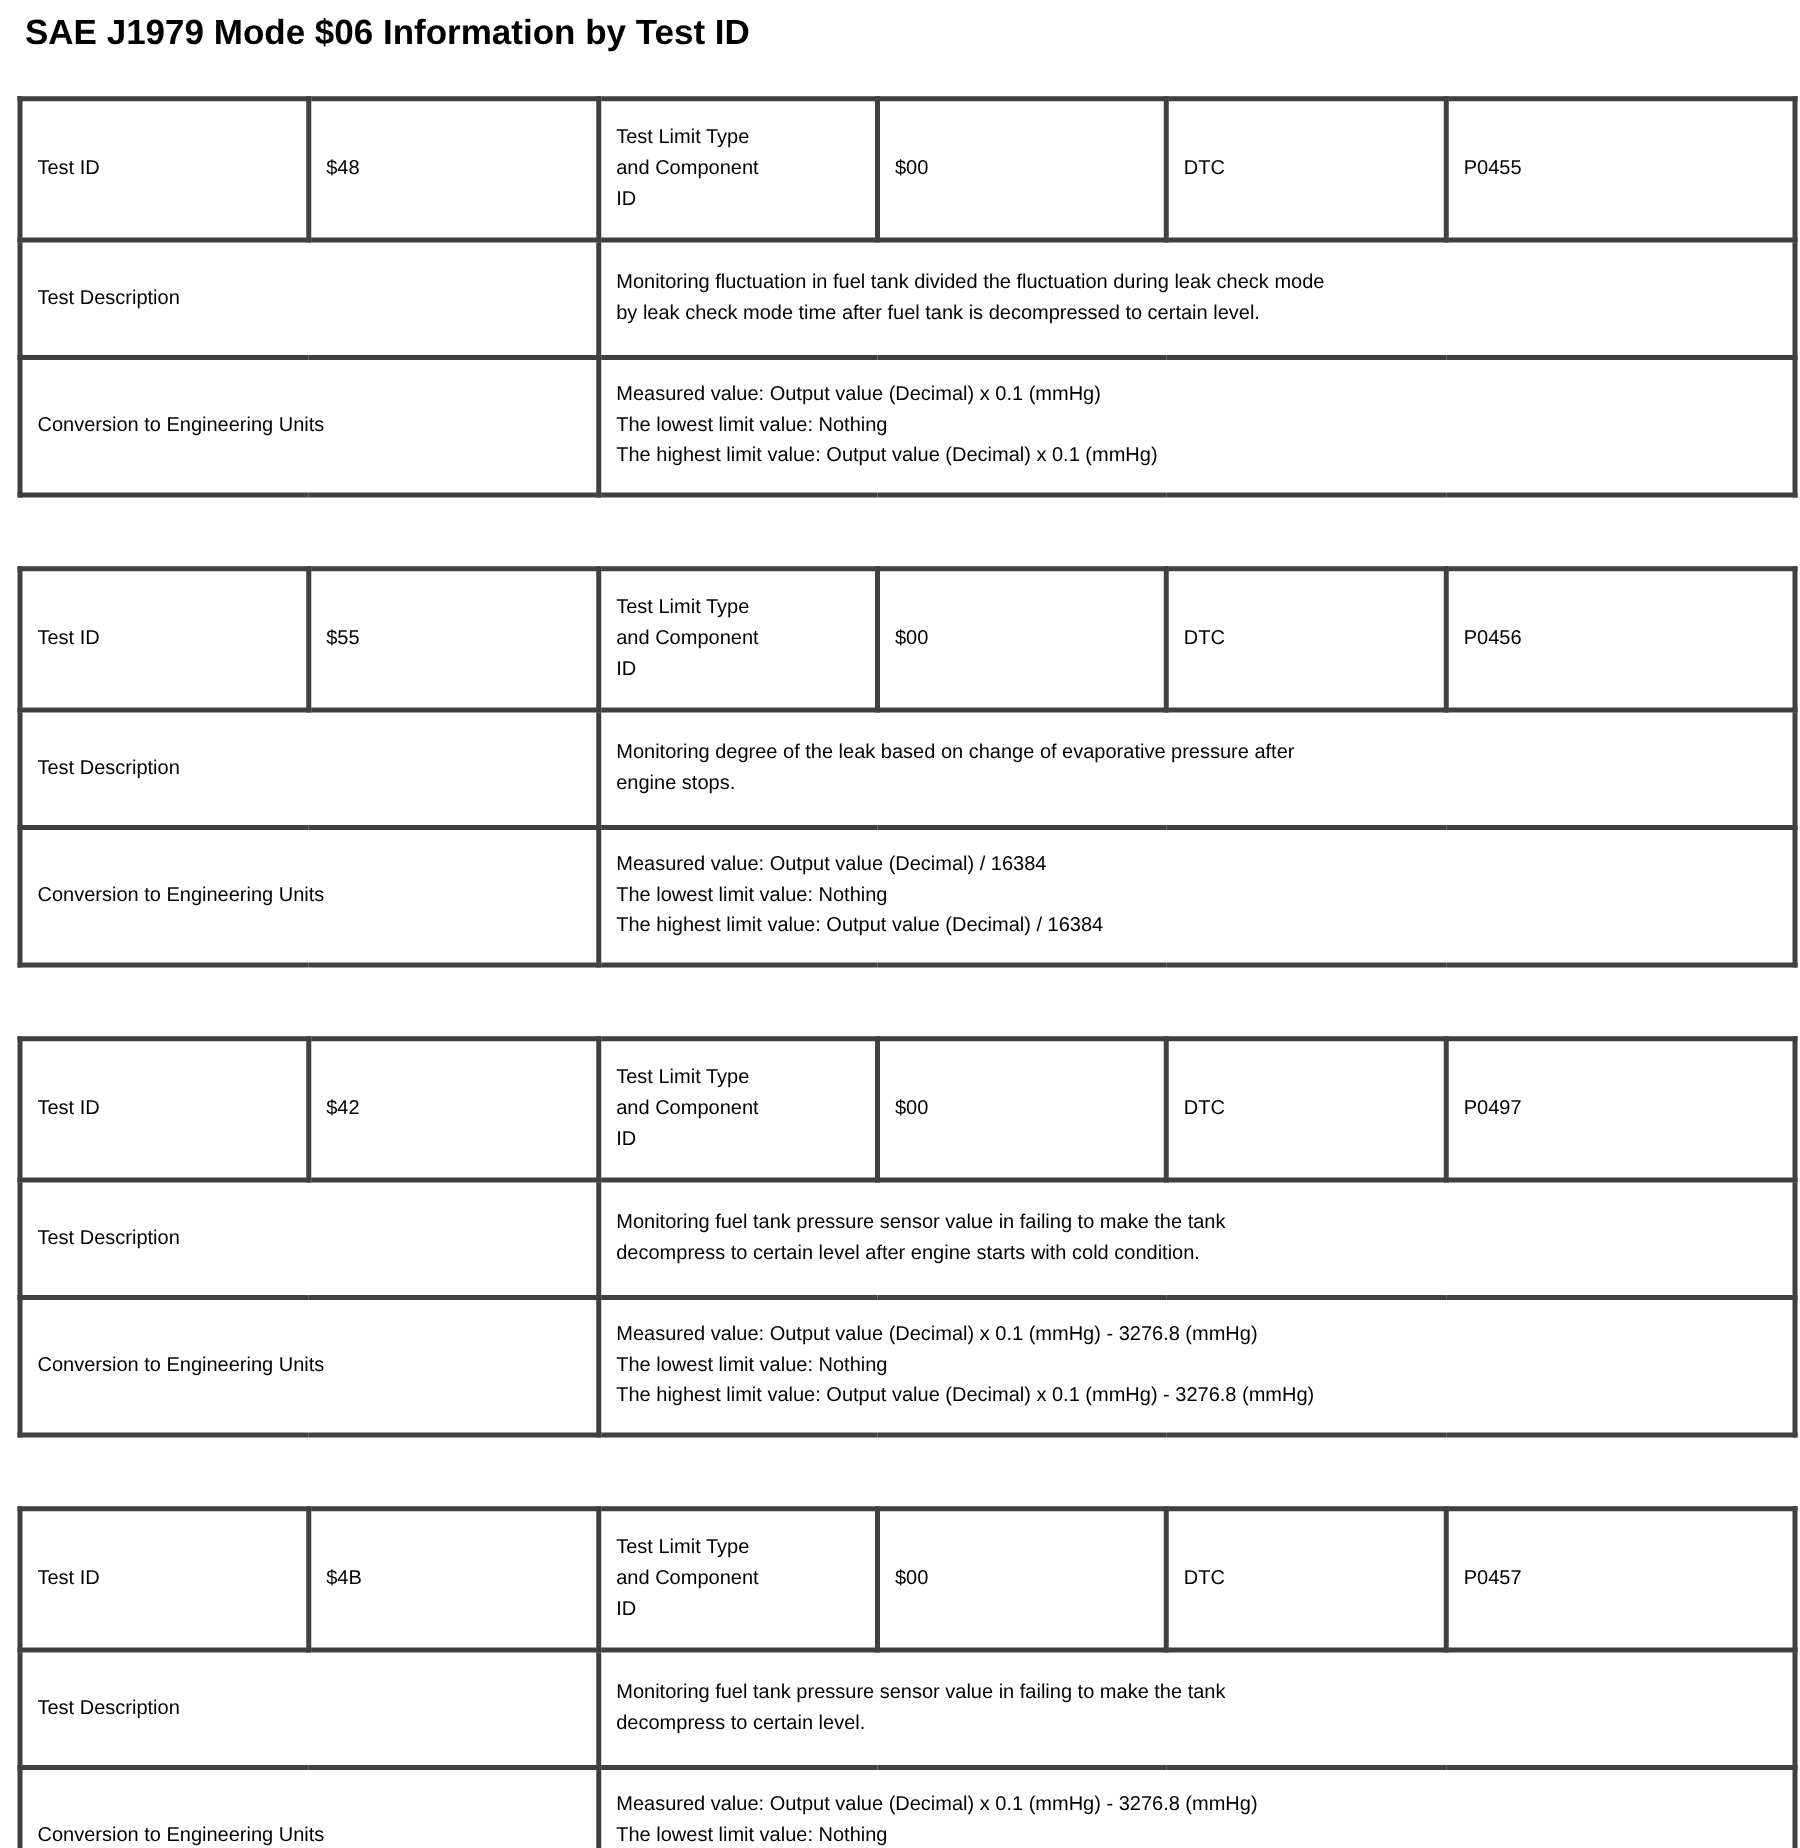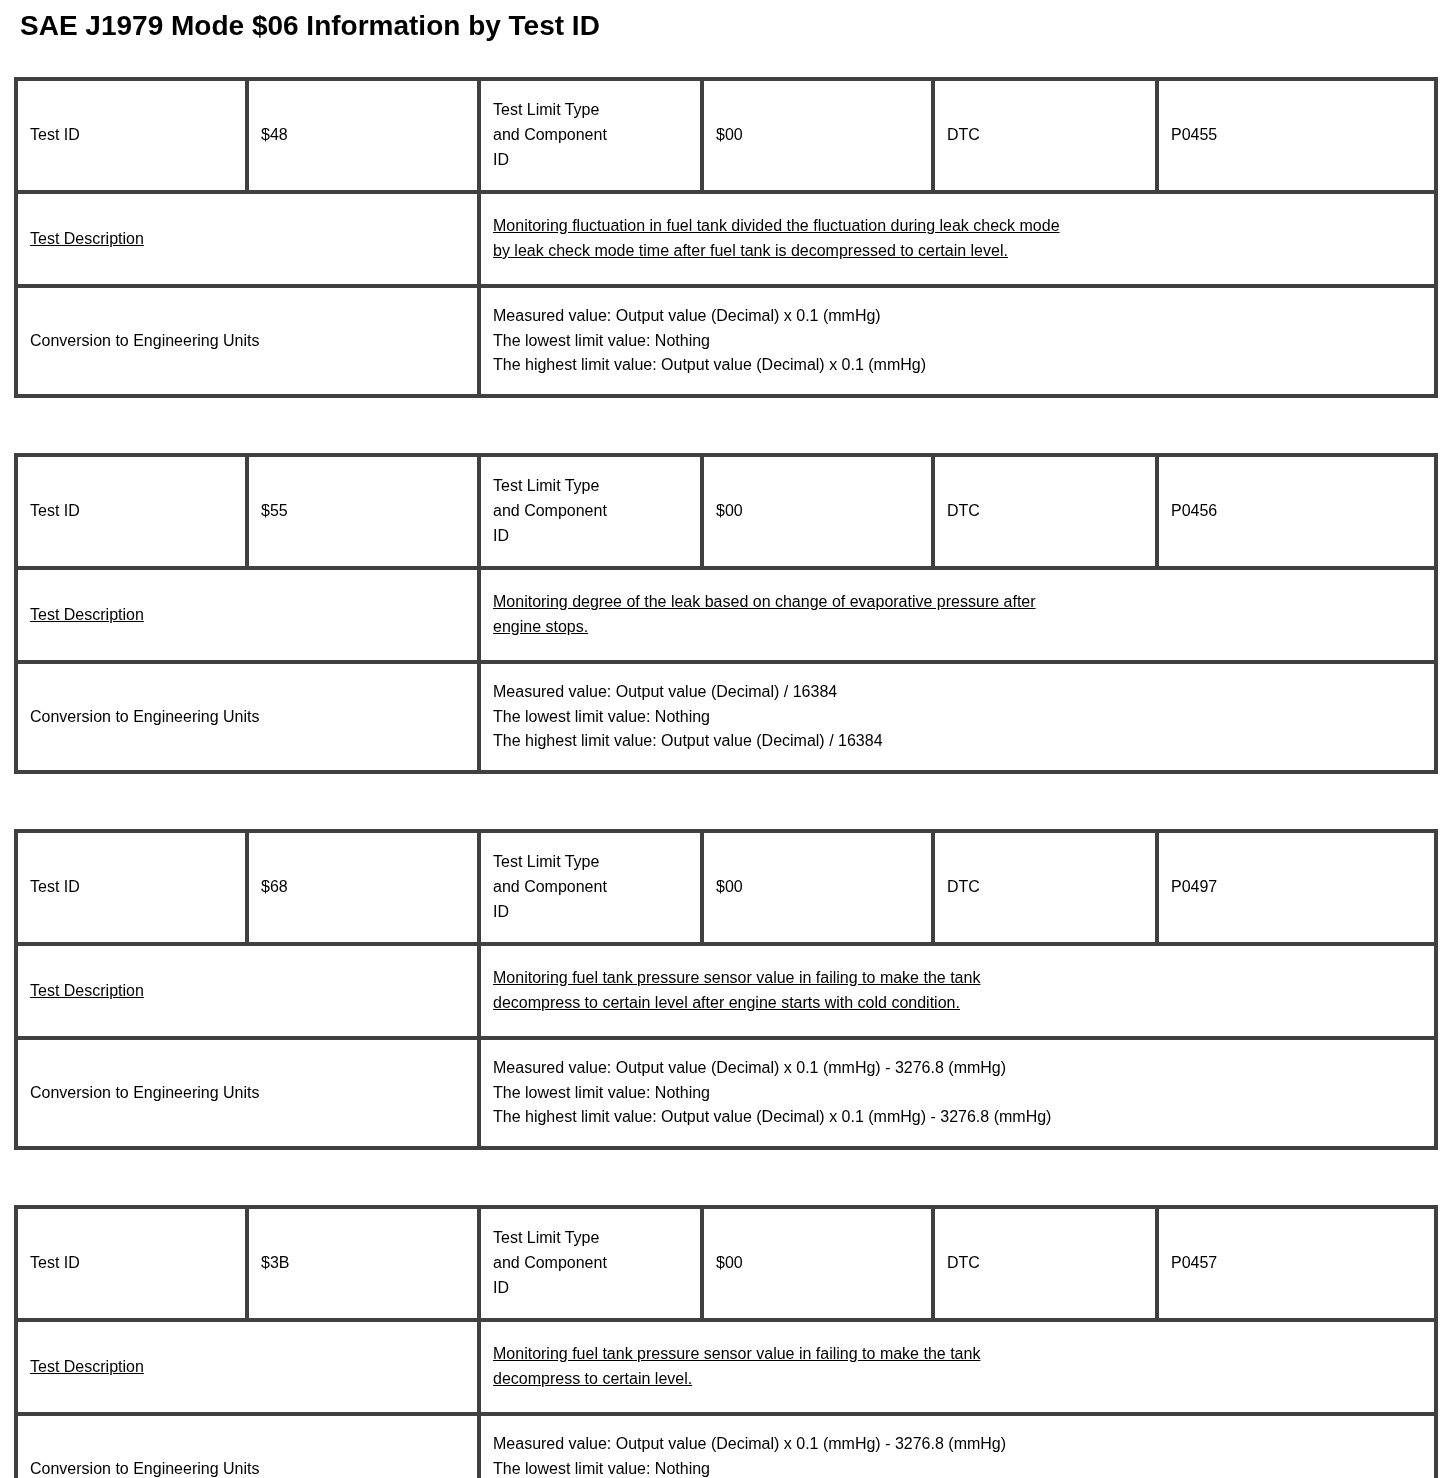--- a/index.html
+++ b/index.html
@@ -32,21 +32,21 @@
   table.info-table:last-child { margin-bottom: 0; }
   table.info-table td {
     border: 4px solid #404040;
     padding: 6px 12px;
     font-size: 16px;
     line-height: 1.55;
     vertical-align: middle;
     overflow: hidden;
   }
   tr.r-header { height: 113px; }
-  tr.r-desc   { height: 94px; text-decoration: underline;  }
+  tr.r-desc   { height: 94px;  }
   tr.r-conv   { height: 110px; }
   .prewrap { white-space: pre-line; }
 </style>
 </head>
 <body>
 
 <div class="page">
 
   <h1 class="page-title">SAE J1979 Mode $06 Information by Test ID</h1>
 
@@ -123,21 +123,21 @@
       <col style="width:231px">
         <col style="width:232px">
         <col style="width:223px">
       <col style="width:231px">
         <col style="width:224px">
         <col style="width:279px">
     </colgroup>
     <tbody>
       <tr class="r-header">
         <td>Test ID</td>
-        <td>$68</td>
+        <td>$42</td>
         <td class="prewrap">Test Limit Type
  and Component
 ID</td>
         <td>$00</td>
         <td>DTC</td>
         <td>P0497</td>
       </tr>
       <tr class="r-desc">
         <td colspan="2">Test Description</td>
         <td colspan="4" class="prewrap">Monitoring fuel tank pressure sensor value in failing to make the tank
@@ -157,21 +157,21 @@
       <col style="width:231px">
         <col style="width:232px">
         <col style="width:223px">
       <col style="width:231px">
         <col style="width:224px">
         <col style="width:279px">
     </colgroup>
     <tbody>
       <tr class="r-header">
         <td>Test ID</td>
-        <td>$3B</td>
+        <td>$4B</td>
         <td class="prewrap">Test Limit Type
  and Component
 ID</td>
         <td>$00</td>
         <td>DTC</td>
         <td>P0457</td>
       </tr>
       <tr class="r-desc">
         <td colspan="2">Test Description</td>
         <td colspan="4" class="prewrap">Monitoring fuel tank pressure sensor value in failing to make the tank

